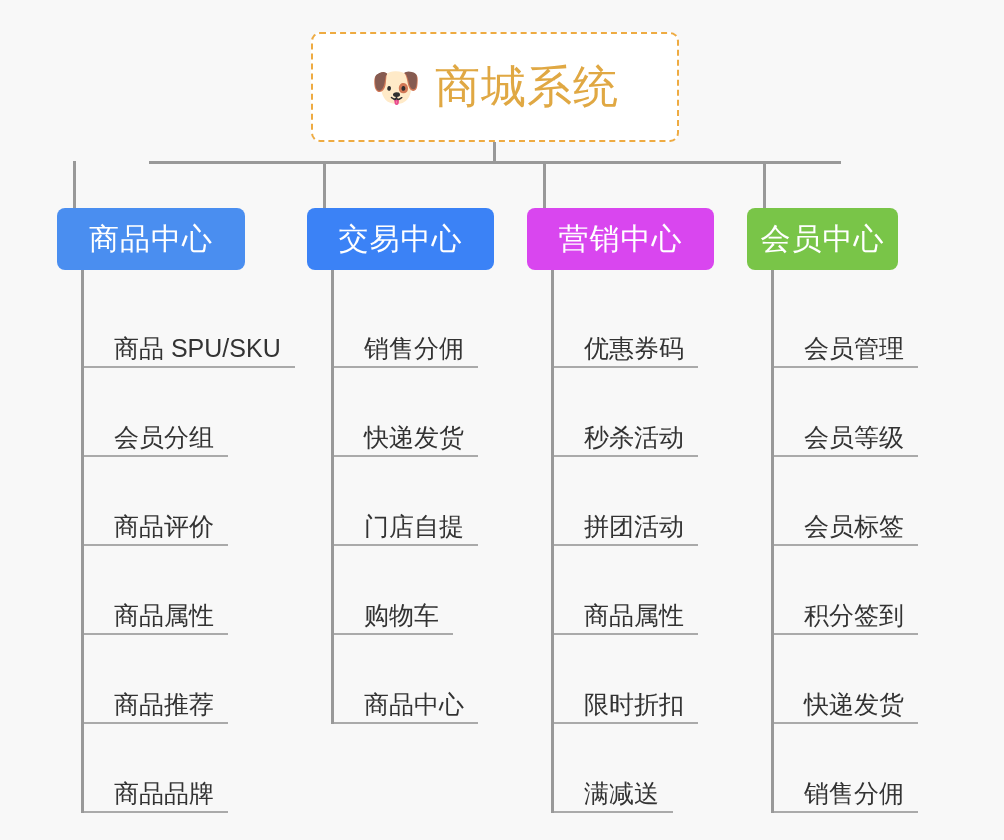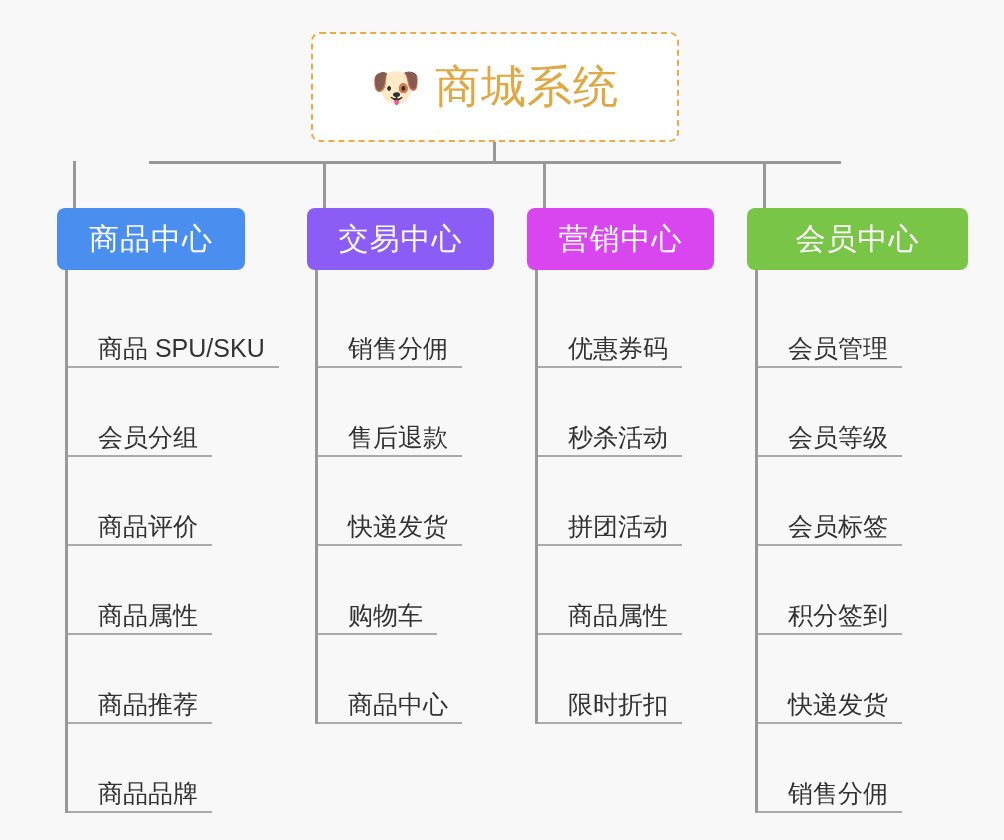--- a/index.html
+++ b/index.html
@@ -86,21 +86,21 @@
     justify-content: center;
     color: #ffffff;
     font-size: 30px;
     letter-spacing: 1px;
     white-space: nowrap;
   }
 
   
   .branch-body {
     position: relative;
-    margin-left: 8px;
+    margin-left: 24px;
     border-left: 3px solid #999999;
     padding-top: 9px;
   }
   .leaf {
     position: relative;
     height: 89px;
     box-sizing: border-box;
     display: flex;
     align-items: flex-end;
   }
@@ -145,30 +145,30 @@
           </div>
           <div class="leaf">
             <span class="leaf-label">商品推荐</span>
           </div>
           <div class="leaf">
             <span class="leaf-label">商品品牌</span>
           </div>
         </div>
       </div>
       <div class="branch" style="left: 307px; width: 187px;">
-        <div class="branch-header" style="background: #8b5cf6; width: 187px;">交易中心</div>
+        <div class="branch-header" style="background: #3b82f6; width: 187px;">交易中心</div>
         <div class="branch-body">
           <div class="leaf">
             <span class="leaf-label">销售分佣</span>
           </div>
           <div class="leaf">
-            <span class="leaf-label">售后退款</span>
-          </div>
-          <div class="leaf">
             <span class="leaf-label">快递发货</span>
+          </div>
+          <div class="leaf">
+            <span class="leaf-label">门店自提</span>
           </div>
           <div class="leaf">
             <span class="leaf-label">购物车</span>
           </div>
           <div class="leaf">
             <span class="leaf-label">商品中心</span>
           </div>
         </div>
       </div>
       <div class="branch" style="left: 527px; width: 187px;">
@@ -182,24 +182,27 @@
           </div>
           <div class="leaf">
             <span class="leaf-label">拼团活动</span>
           </div>
           <div class="leaf">
             <span class="leaf-label">商品属性</span>
           </div>
           <div class="leaf">
             <span class="leaf-label">限时折扣</span>
           </div>
+          <div class="leaf">
+            <span class="leaf-label">满减送</span>
+          </div>
         </div>
       </div>
       <div class="branch" style="left: 747px; width: 187px;">
-        <div class="branch-header" style="background: rgb(121, 197, 72); width: 221px;">会员中心</div>
+        <div class="branch-header" style="background: rgb(121, 197, 72); width: 151px;">会员中心</div>
         <div class="branch-body">
           <div class="leaf">
             <span class="leaf-label">会员管理</span>
           </div>
           <div class="leaf">
             <span class="leaf-label">会员等级</span>
           </div>
           <div class="leaf">
             <span class="leaf-label">会员标签</span>
           </div>

